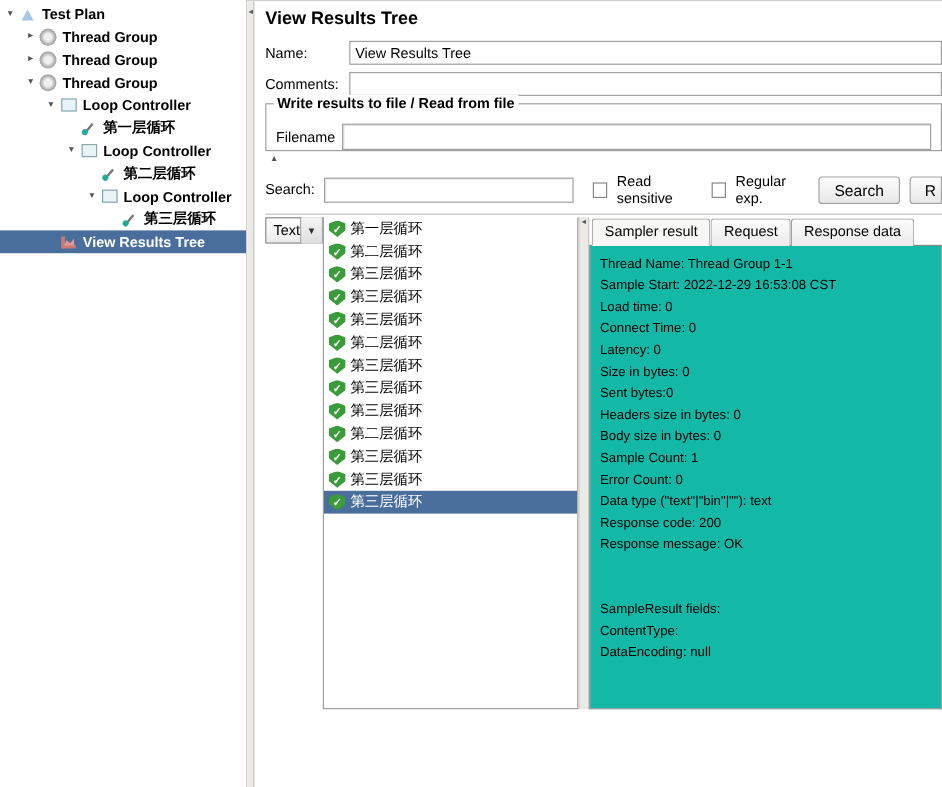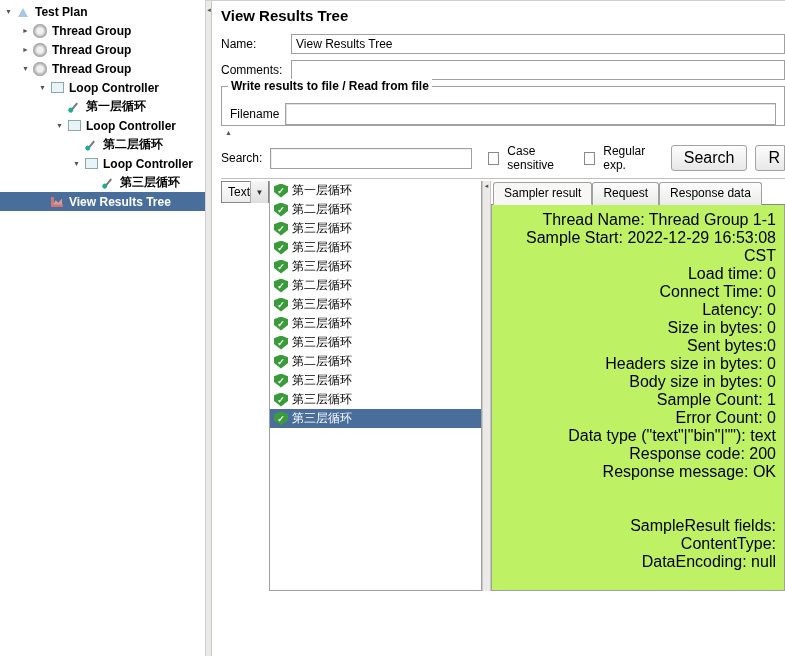--- a/index.html
+++ b/index.html
@@ -154,21 +154,21 @@
   }
   .chk {
     width:13px;height:13px;border:1px solid #888;
     background:#fff;display:inline-block;vertical-align:middle;
   }
   .btn {
     padding:3px 12px;
     background: linear-gradient(#fdfdfd,#e7e7e7);
     border:1px solid #a3a3a3;
     border-radius:3px;
-    font-size:16px;
+    font-size:13px;
     cursor:pointer;
   }
   .hr { height:1px;background:#c2c0bc;margin-top:6px;}
 
   
   .lower {
     display:flex;
     margin-top:2px;
     height:410px;
   }
@@ -214,21 +214,21 @@
   }
   .lower-split {
     width:9px;
     background:#eceae6;
     border-left:1px solid #c8c8c8;
     border-right:1px solid #c8c8c8;
     display:flex;align-items:flex-start;justify-content:center;
     padding-top:2px;font-size:6px;color:#555;
   }
   .lower-right {
-    flex:1;display:flex;flex-direction:column;text-align:right;
+    flex:1;display:flex;flex-direction:column;
   }
   .tabbar {
     display:flex;height:24px;
     border-bottom:1px solid #8a8a8a;
     padding-left:2px;gap:0;
   }
   .tab {
     padding:3px 10px 0 10px;
     border:1px solid #a0a0a0;
     border-bottom:none;
@@ -239,24 +239,24 @@
     cursor:pointer;
     position:relative;top:1px;
   }
   .tab.active {
     background:#f7f7f5;
     border-bottom:1px solid #f7f7f5;
     top:1px;
   }
   .detail-pane {
     border:1px solid #a0a0a0;border-top:none;
-    background:#bef264;flex:1;
+    background:#14b8a6;flex:1;
     padding:6px 8px;
     line-height:18px;
-    font-size:16px;color:#000;
+    font-size:11px;color:#000;
     overflow:auto;
   }
 </style>
 </head>
 <body>
 
 <div class="tree-panel" id="tree-panel">
     <div class="tree-row">
       <span class="tree-spacer" style="width: 4px;"></span>
       <span class="tree-handle" style="font-size: 7px; color: rgb(85, 85, 85);">▼</span>
@@ -373,21 +373,21 @@
 
     <div class="collapse-bar">
       <span style="font-size:7px;color:#555;">▲</span>
     </div>
 
     <div class="search-row">
       <span>Search:</span>
       <div class="search-field"></div>
       <span style="flex:1"></span>
       <span class="chk"></span>
-      <span>Case sensitive</span>
+      <span>Read sensitive</span>
       <span class="chk"></span>
       <span>Regular exp.</span>
       <button class="btn">Search</button>
       <button class="btn" style="border-top-right-radius:0;border-bottom-right-radius:0;padding-right:4px;">R</button>
     </div>
     <div class="hr"></div>
 
     <div class="lower">
       <div class="lower-left">
         <div class="combo">

